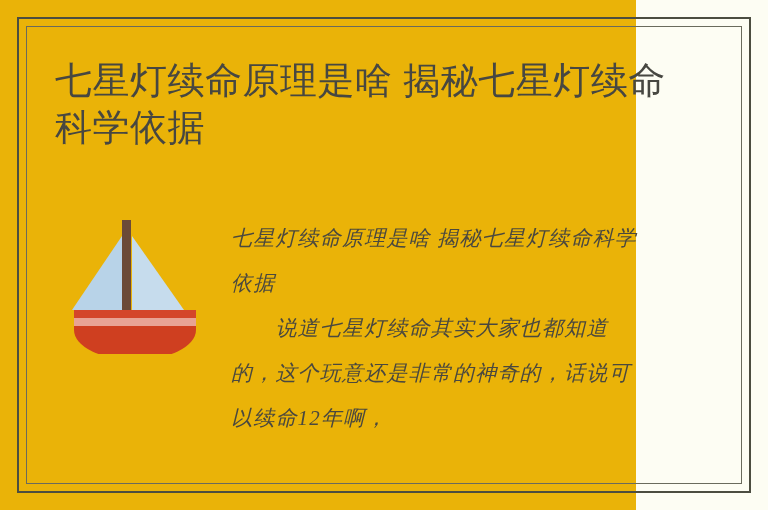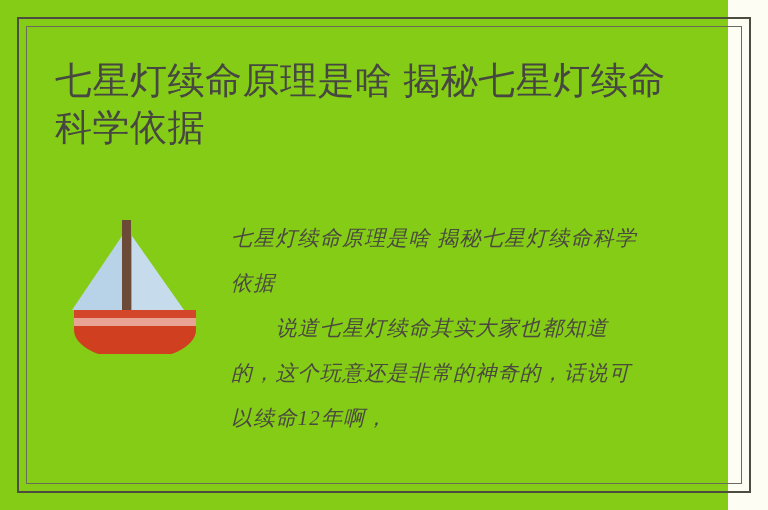--- a/index.html
+++ b/index.html
@@ -9,23 +9,23 @@
   body {
     width: 768px;
     height: 510px;
     background: #fdfdf3;
     font-family: "Liberation Sans", "DejaVu Sans", sans-serif;
     overflow: hidden;
   }
 
   #card {
     position: relative;
-    width: 728px;
+    width: 636px;
     height: 510px;
-    background: #84cc16;
+    background: #eab308;
     box-sizing: border-box;
     padding-left: 48px;
   }
 
   
   #frame-outer {
     position: absolute;
     left: 17px;
     top: 17px;
     width: 734px;

